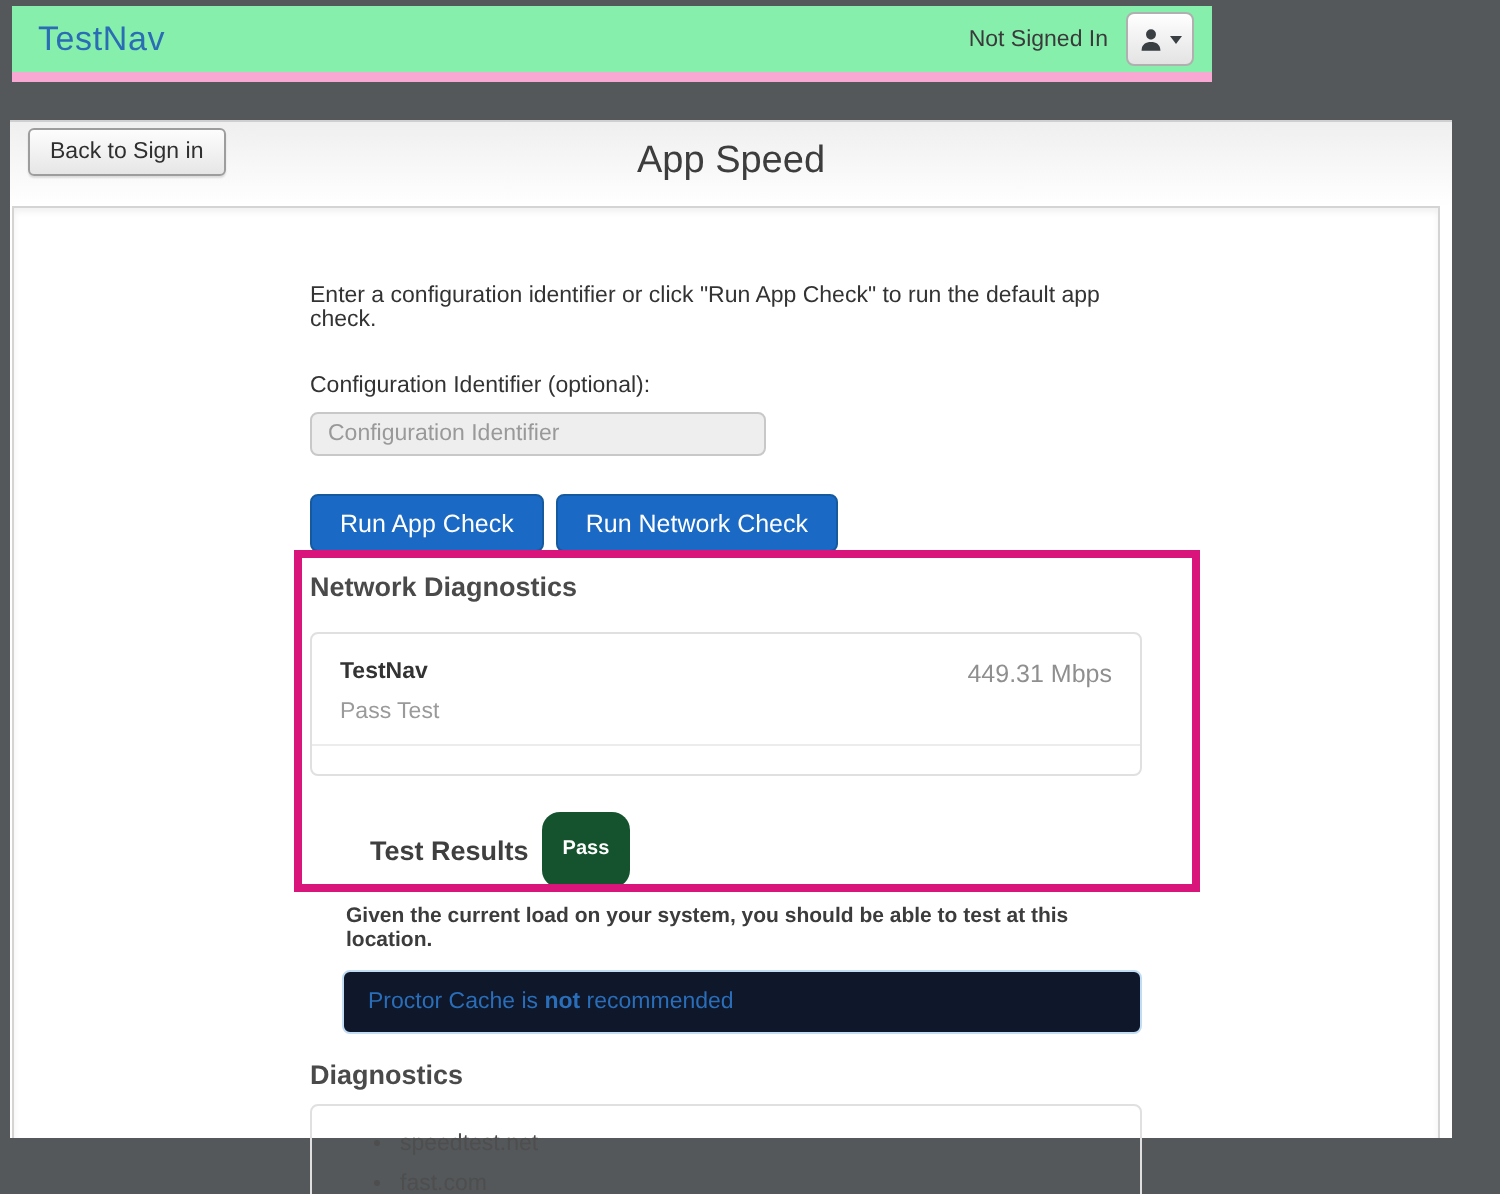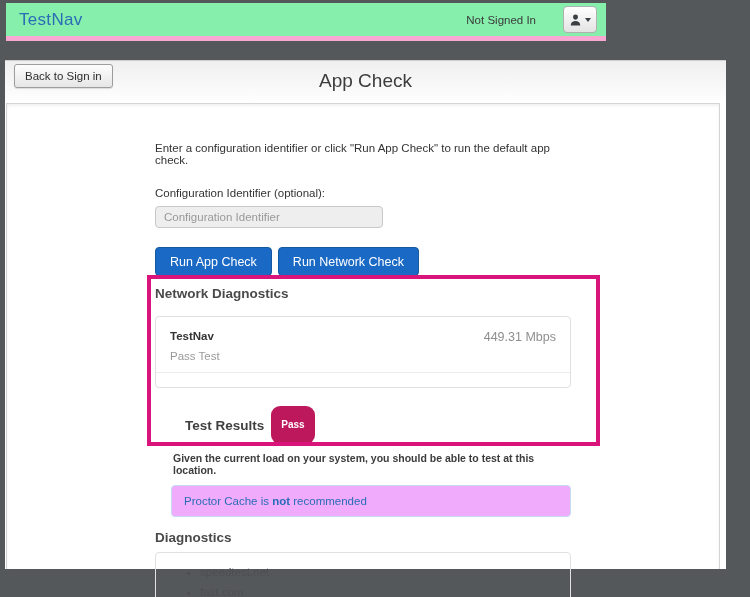--- a/index.html
+++ b/index.html
@@ -5,21 +5,21 @@
   * { margin:0; padding:0; box-sizing:border-box; }
   html,body { width:750px; height:597px; }
   body { font-family:"Liberation Sans", sans-serif; }
   .canvas { position:relative; width:750px; height:597px; background:#54585b; overflow:hidden; }
 
   
   .topbar { position:absolute; left:6px; top:3px; width:600px; height:38px; background:#86efac;
             border-bottom:5px solid #f9a8d4; display:flex; align-items:center;
             justify-content:space-between; padding:0 9px 0 13px; }
   .logo { font-size:17px; color:#2a6db5; font-weight:300; letter-spacing:.3px; }
-  .topbar-right { display:flex; align-items:center; gap:27px;text-align:center; }
+  .topbar-right { display:flex; align-items:center; gap:9px;text-align:center; }
   .signin { font-size:11.5px; color:#3a3a3a; }
   .user-btn { width:34px; height:27px; background:linear-gradient(#ffffff,#e3e3e3);
               border:1px solid #b0b0b0; border-radius:4px; display:flex; align-items:center;
               justify-content:center; gap:3px; cursor:pointer; }
   .caret { width:0; height:0; border-left:3.5px solid transparent; border-right:3.5px solid transparent;
            border-top:4px solid #3a3f44; }
 
   
   .main-block { position:absolute; left:5px; top:60px; width:721px; height:509px; background:#fff;
                 border-top:1px solid #cfcfcf; }
@@ -51,25 +51,25 @@
 
   .speed-card { margin-top:15px; border:1px solid #e0e0e0; border-radius:4px; background:#fff; }
   .speed-row { display:flex; justify-content:space-between; align-items:flex-start;
                padding:13px 14px 10px; border-bottom:1px solid #ececec; }
   .metric { font-size:11.5px; font-weight:bold; color:#333; }
   .source { margin-top:8px; font-size:11.5px; color:#9a9a9a; }
   .speed-value { font-size:12.5px; color:#8f8f8f; }
   .empty-row { height:14px; }
 
   .tr-h { margin-top:18px; display:flex; align-items:center; gap:7px; color:#3f3f3f;margin-left:30px; }
-  .badge { background:#be185d; color:#fff; font-size:10px; font-weight:bold; padding:14px 10px;
+  .badge { background:#14532d; color:#fff; font-size:10px; font-weight:bold; padding:14px 10px;
            border-radius:9px; line-height:1; }
 
   .load-text { margin:8px 0 0 18px; font-size:10.5px; font-weight:bold; color:#3c3c3c; }
-  .alert-info { margin:9px 0 0 16px; background:#f0abfc; border:1px solid #c2dcf3; border-radius:4px;
+  .alert-info { margin:9px 0 0 16px; background:#0f172a; border:1px solid #c2dcf3; border-radius:4px;
                 padding:9px 12px; font-size:11.5px; color:#2a6db8; }
 
   .info-h { margin-top:13px; }
   .info-box { margin-top:7px; border:1px solid #e0e0e0; border-radius:4px;
               padding:9px 24px 8px; font-size:11.5px; color:#4e4e4e; line-height:19px; }
   .info-box ul { margin-left:6px; padding-left:14px; }
   .info-box li { line-height:20px; }
 
   .magenta-annotation { position:absolute; left:140px; top:171px; width:453px; height:171px;
                         border:4px solid #d9157c; pointer-events:none; }
@@ -91,21 +91,21 @@
         </span>
         <span class="caret"></span>
       </button>
     </div>
   </header>
 
   <main class="main-block">
 
     <div class="title-bar">
       <button class="back-btn">Back to Sign in</button>
-      <h1 class="page-title">App Check</h1>
+      <h1 class="page-title">App Speed</h1>
     </div>
 
     <section class="content-panel">
       <div class="content-col">
 
         <p class="intro">Enter a configuration identifier or click "Run App Check" to run the default app check.</p>
 
         <label class="cfg-label">Configuration Identifier (optional):</label>
         <input class="cfg-input" type="text" placeholder="Configuration Identifier" style="">
 

